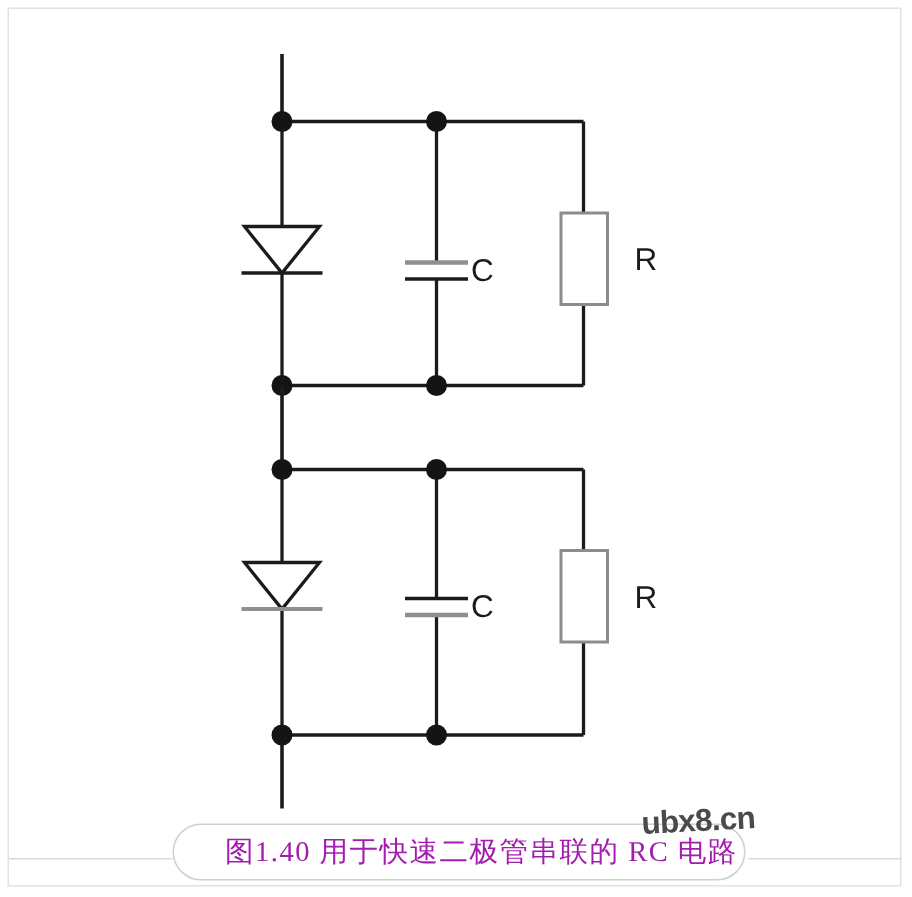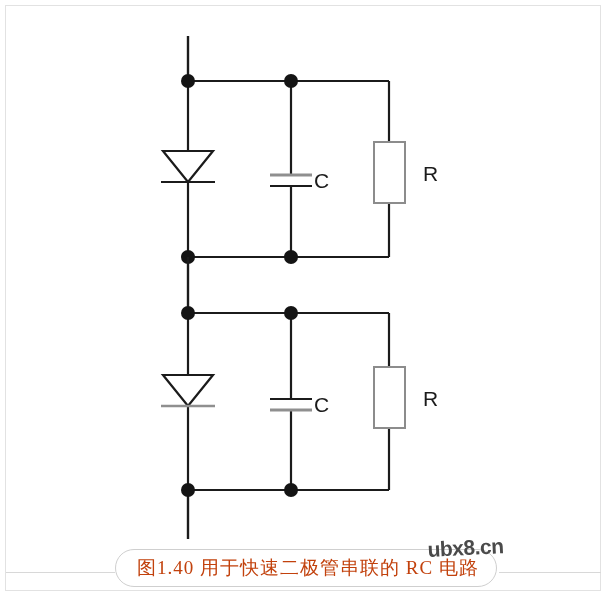--- a/index.html
+++ b/index.html
@@ -49,30 +49,30 @@
     top: 549px;
     width: 382px;
     height: 38px;
     border: 1px solid #cfcfcf;
     border-radius: 19px;
     box-sizing: border-box;
     background: transparent;
   }
   #caption-text {
     position: absolute;
-    left: 117px;
+    left: 130px;
     top: 549px;
     width: 382px;
     height: 38px;
     display: flex;
     align-items: center;
     justify-content: center;
     font-family: "Liberation Serif", serif;
     font-size: 19px;
-    color: #c2410c;
+    color: #a21caf;
     white-space: nowrap;
     letter-spacing: 1px;
   }
   #caption-rule-right {
     position: absolute;
     left: 499px;
     top: 572px;
     width: 102px;
     height: 1px;
     background: #d8d8d8;

